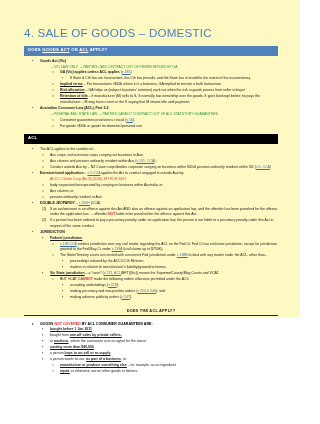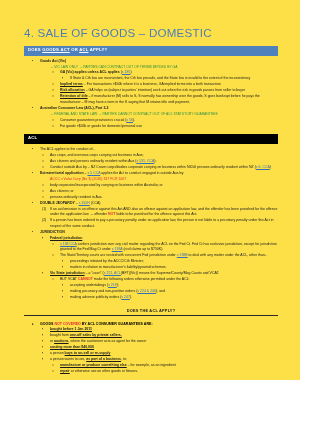--- a/index.html
+++ b/index.html
@@ -9,24 +9,24 @@
   body {
     width: 300px;
     height: 424px;
     background: #ffffff;
     font-family: "Liberation Sans", sans-serif;
     overflow: hidden;
   }
   .page {
     position: relative;
     width: 300px;
-    height: 380px;
+    height: 317px;
     box-sizing: border-box;
     padding: 26px 22px 0 24px;
-    background: #fde047;
+    background: #fef9c3;
   }
   .doc-title {
     font-size: 11.6px;
     font-weight: 400;
     color: #4a7ebb;
     letter-spacing: 0.2px;
     margin: 0 0 7px 0;
     white-space: nowrap;
   }
   .bar {

